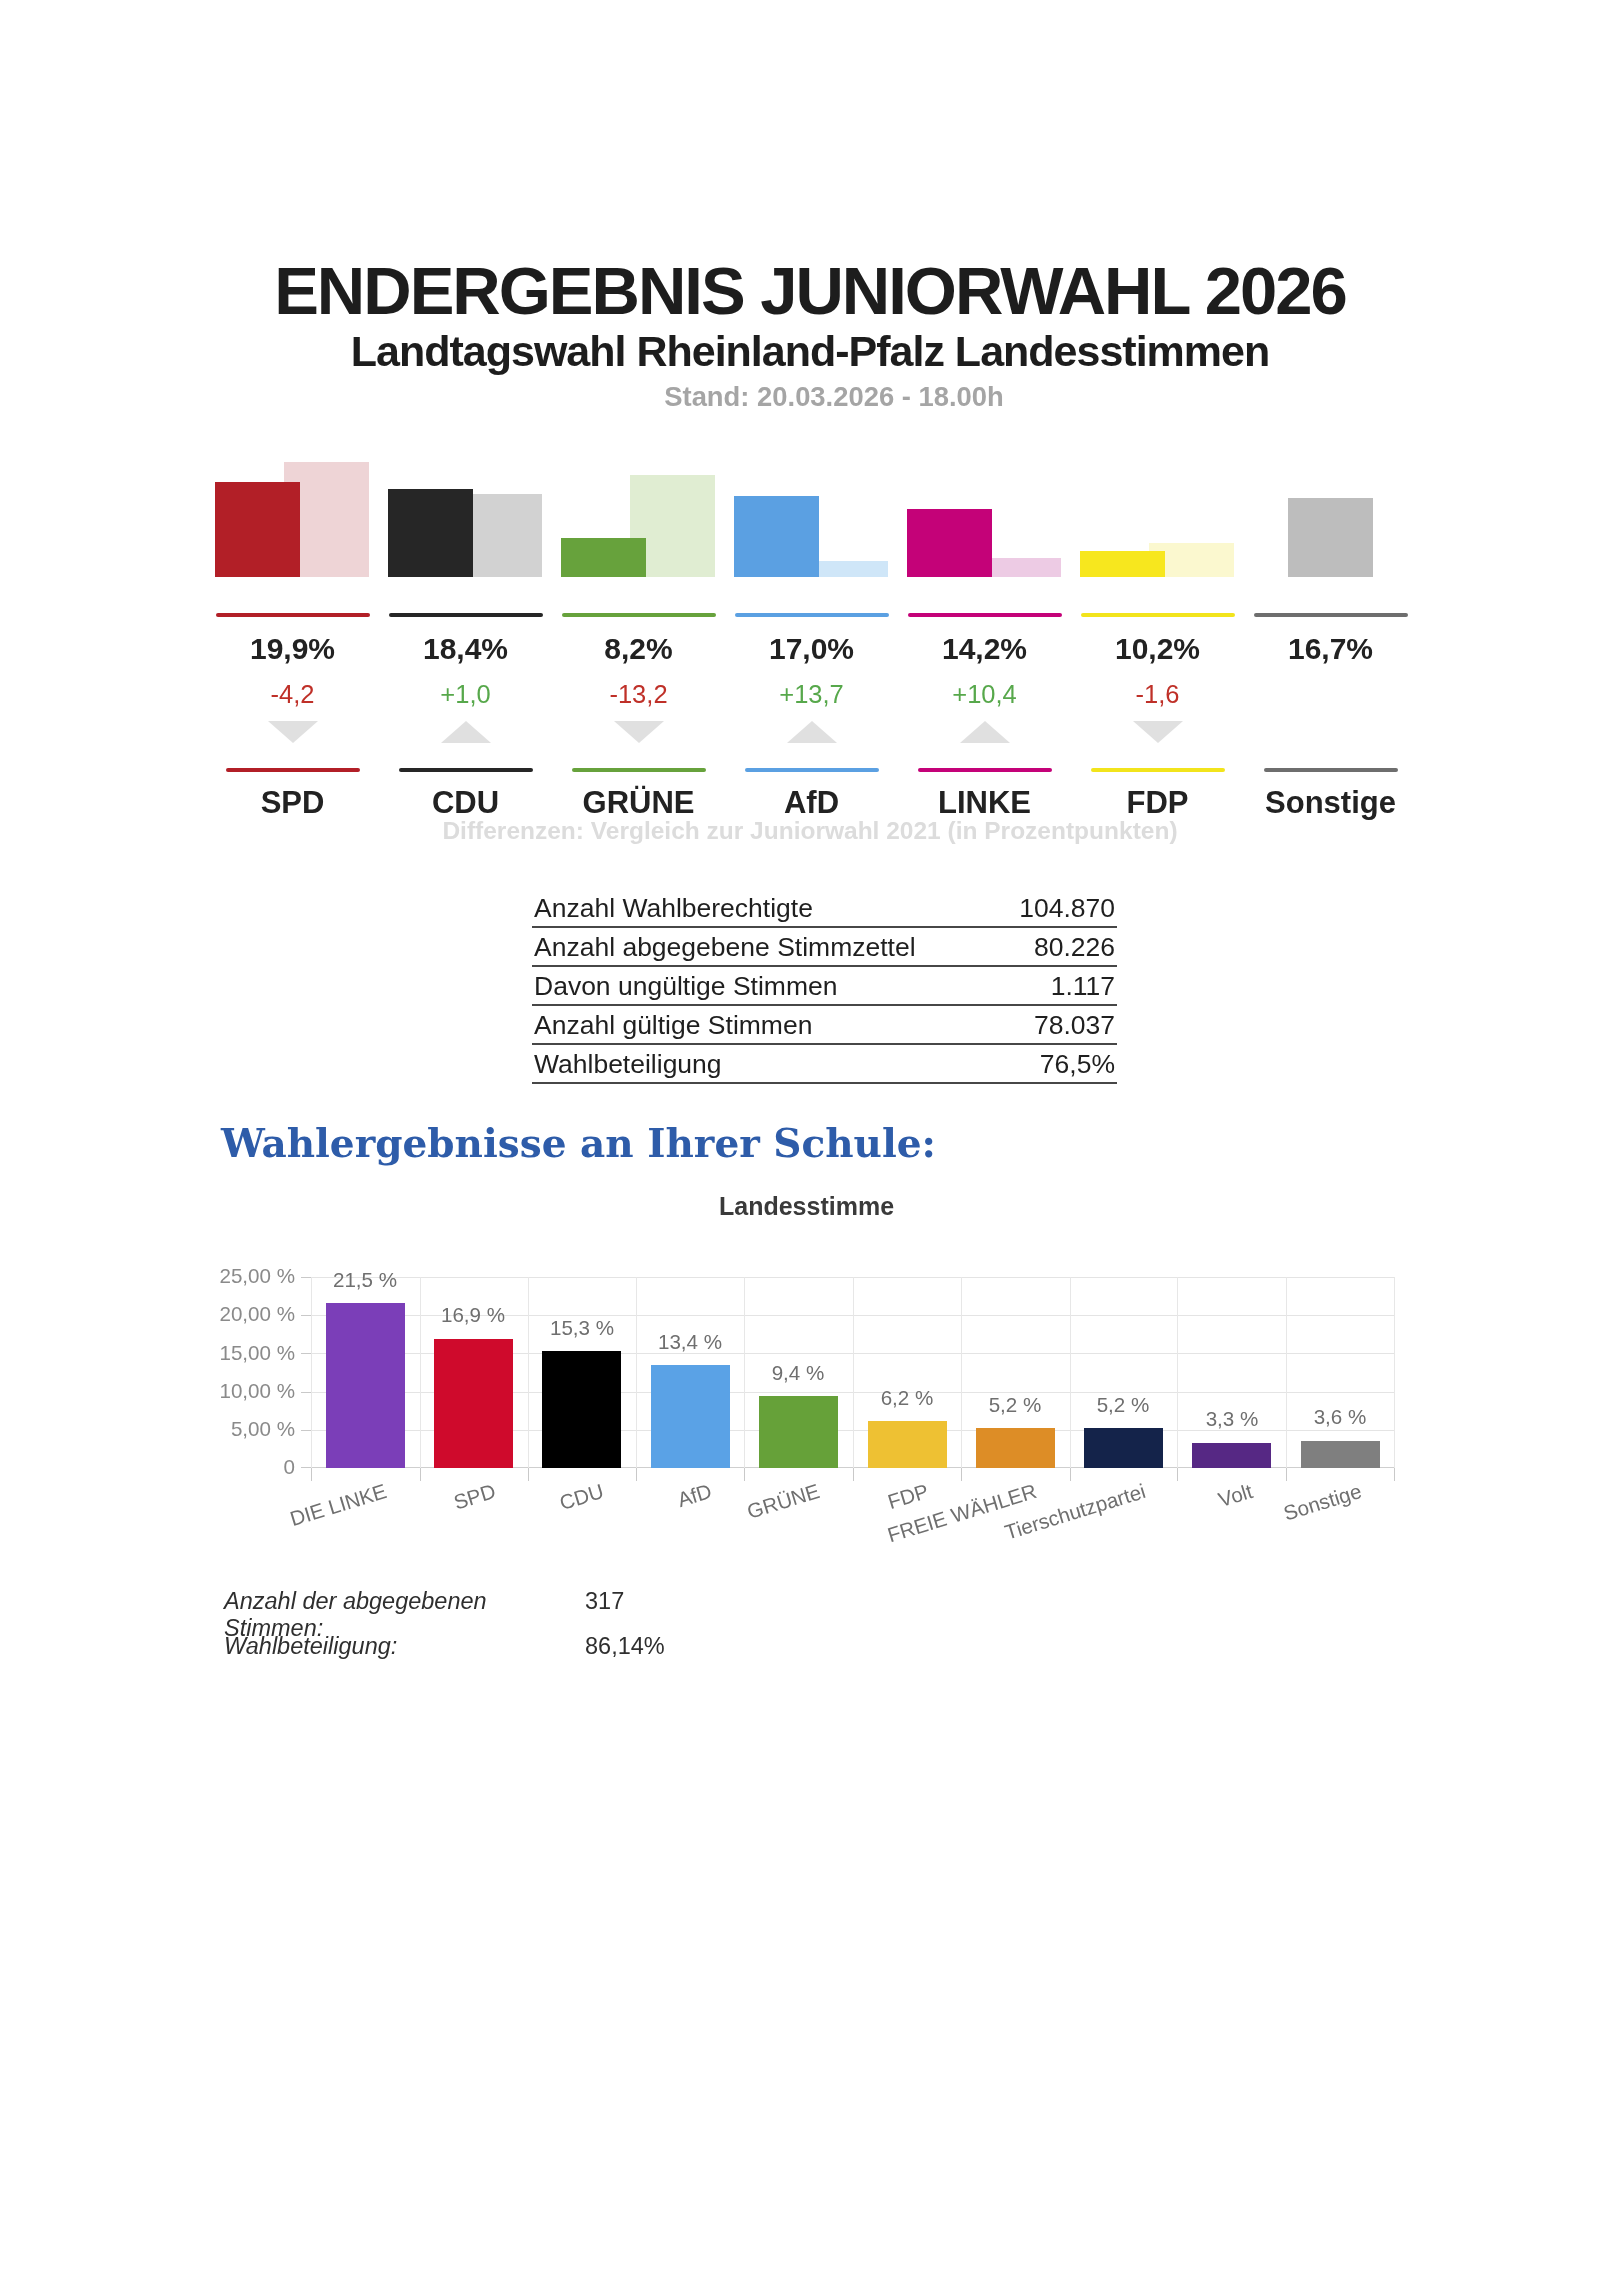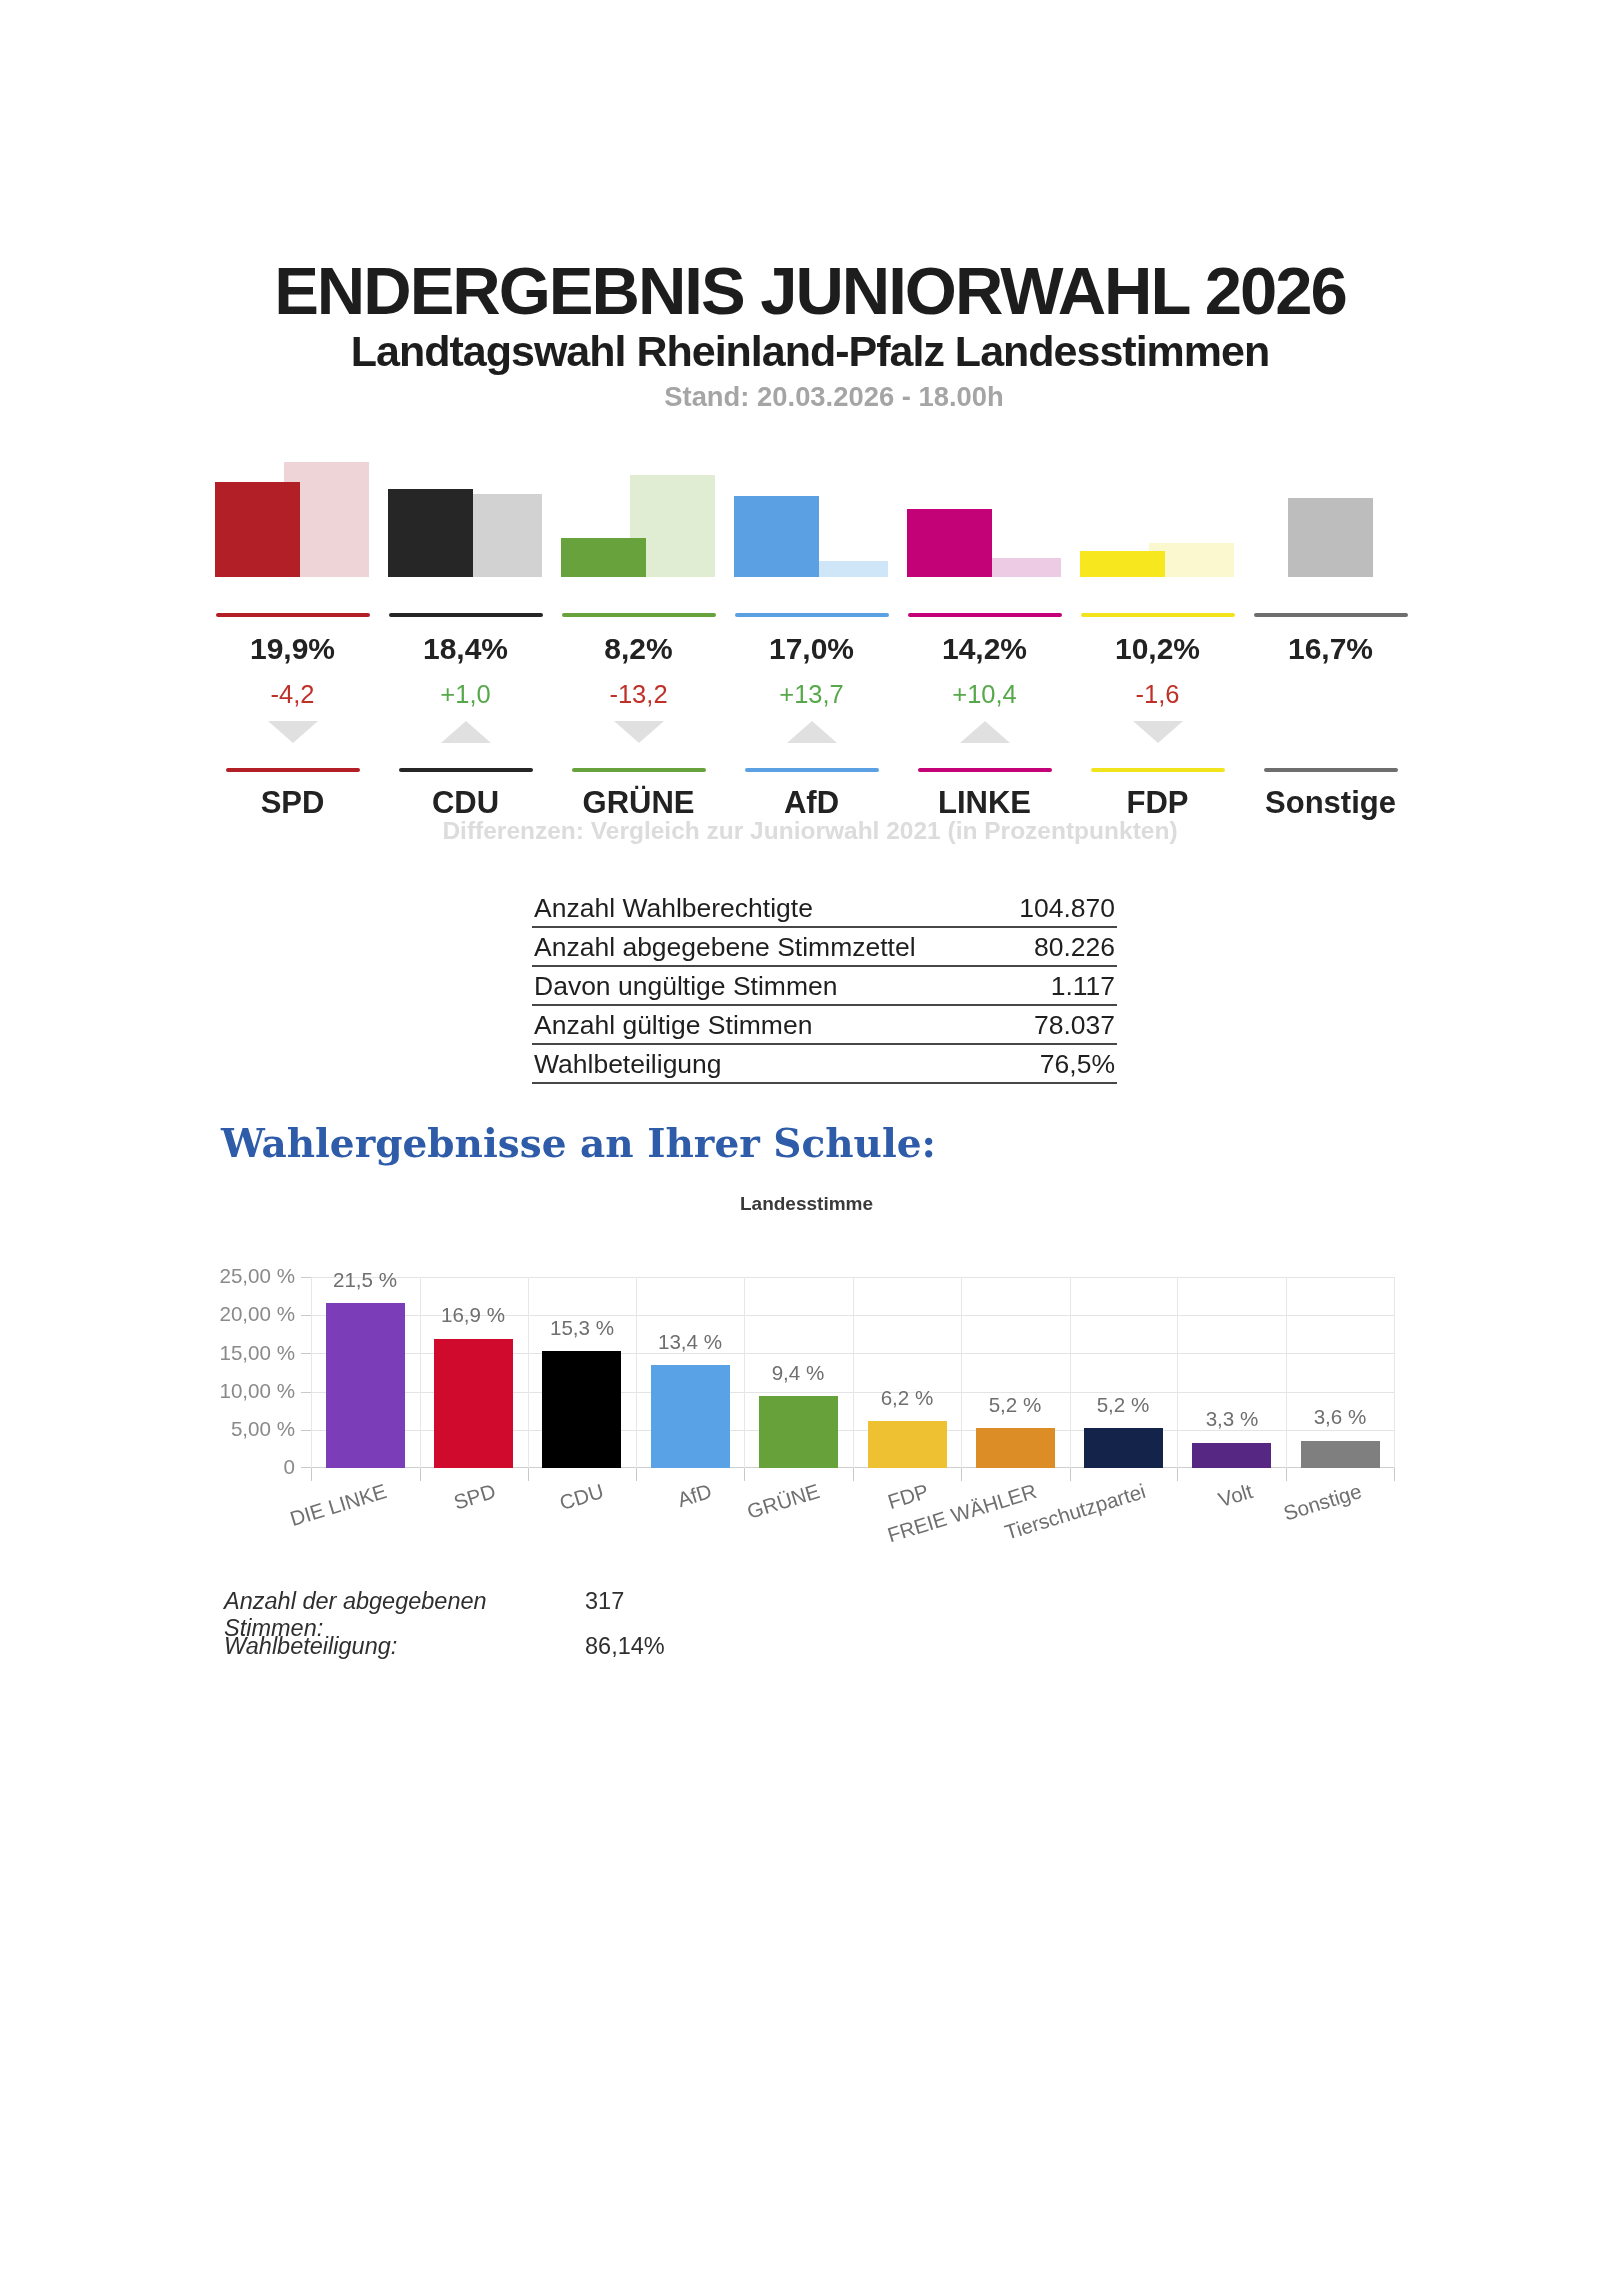--- a/index.html
+++ b/index.html
@@ -39,21 +39,21 @@
 
   
   #stats-table { position:absolute; left:532px; top:889px; width:585px; font-size:26.5px; color:#1f1f1f; }
   .st-row { display:flex; justify-content:space-between; border-bottom:2px solid #474747;
             padding:4.9px 2px 2.9px 2px; line-height:1.1; }
 
   
   .school-heading { left:221px; top:1124px; font-family:"DejaVu Serif", serif; font-weight:bold;
                     font-size:39px; color:#2e5ca9; line-height:1; }
   .school-chart-title { left:265px; top:1194px; width:1083px; text-align:center;
-                        font-size:19px; font-weight:bold; color:#3a3a3a; line-height:1; }
+                        font-size:25px; font-weight:bold; color:#3a3a3a; line-height:1; }
 
   #school-plot { position:absolute; left:311px; top:1277px; width:1083px; height:191px; }
   .grid-h { position:absolute; left:0; width:1083px; height:1px; background:#e4e4e4; }
   .grid-h.base { background:#cfcfcf; }
   .grid-v { position:absolute; top:0; width:1px; height:191px; background:#e7e7e7; }
   .axis-tick { position:absolute; top:191px; width:1px; height:12.7px; background:#c9c9c9; }
   .y-tick { position:absolute; left:-9.8px; width:9.8px; height:1px; background:#c9c9c9; }
   .sc-bar { position:absolute; bottom:0; width:79px; }
   .sc-val { position:absolute; font-size:20.6px; color:#6f6f6f; white-space:nowrap; transform:translateX(-50%); line-height:1; }
   .y-lab  { position:absolute; left:-129px; width:113px; text-align:right; font-size:20.6px; color:#8a8a8a; line-height:1; }

